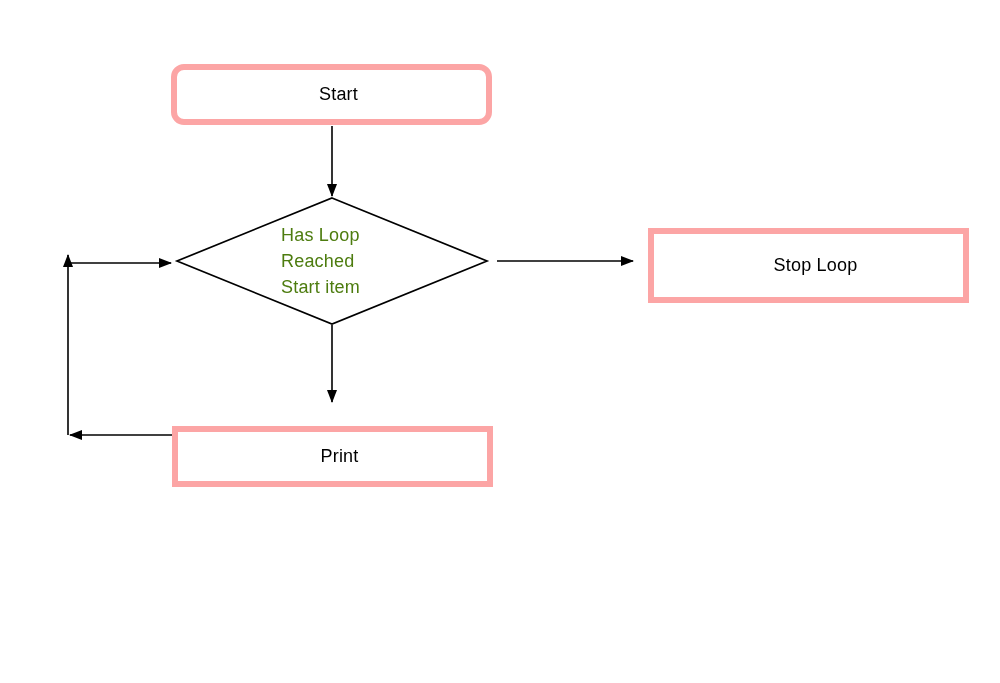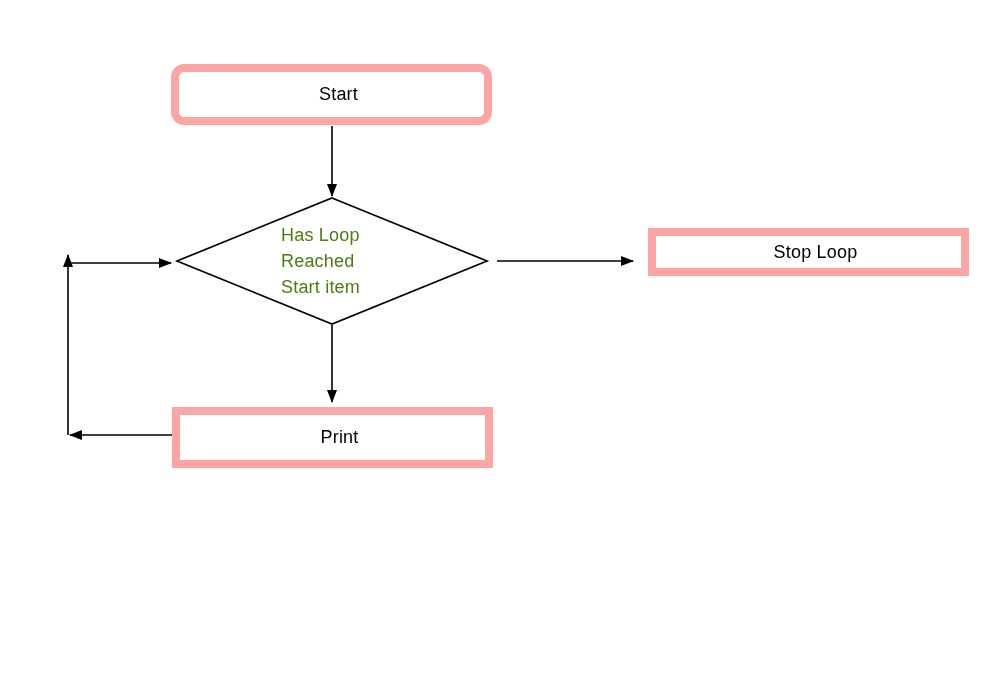--- a/index.html
+++ b/index.html
@@ -19,45 +19,45 @@
     position: absolute;
     left: 0;
     top: 0;
     width: 1000px;
     height: 683px;
   }
   .node {
     position: absolute;
     box-sizing: border-box;
     background: #ffffff;
-    border: 8px solid #fca5a5;
+    border: 6px solid #fca5a5;
     display: flex;
     align-items: center;
     justify-content: center;
     font-size: 18px;
     color: #000000;
     letter-spacing: 0.2px;
     padding-left: 14px;
   }
   .node.start {
     left: 171px;
     top: 64px;
     width: 321px;
     height: 61px;
     border-radius: 13px;
   }
   .node.stop {
     left: 648px;
     top: 228px;
     width: 321px;
-    height: 48px;
+    height: 75px;
   }
   .node.print {
     left: 172px;
-    top: 407px;
+    top: 426px;
     width: 321px;
     height: 61px;
   }
   .decision-label {
     position: absolute;
     left: 281px;
     top: 222px;
     font-size: 18px;
     line-height: 26px;
     color: #4d7c0f;

